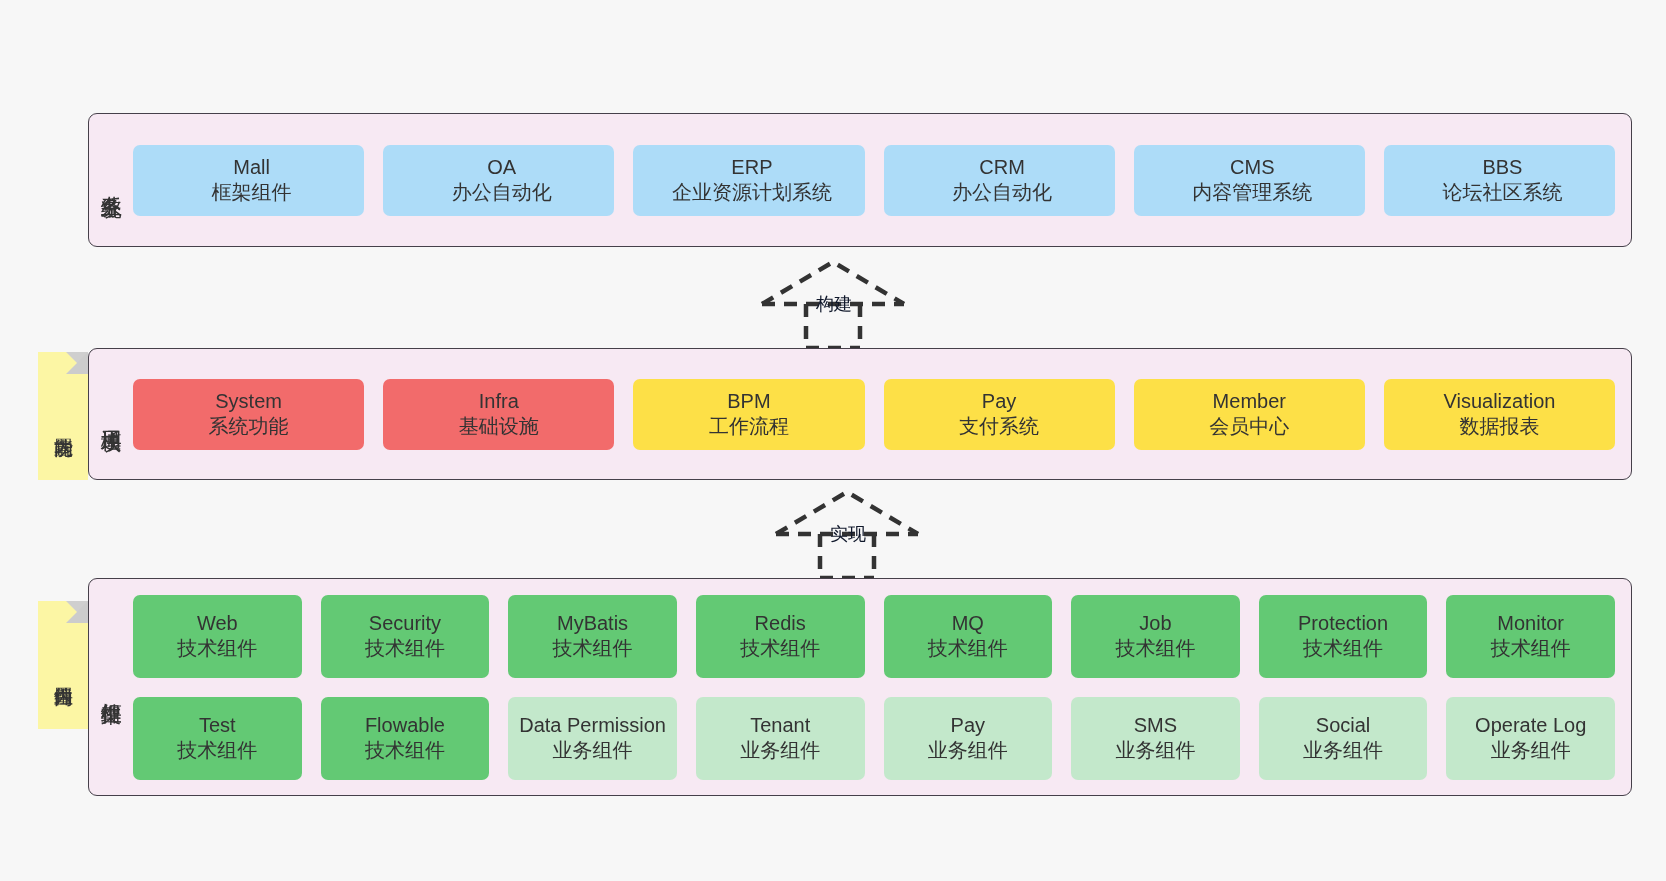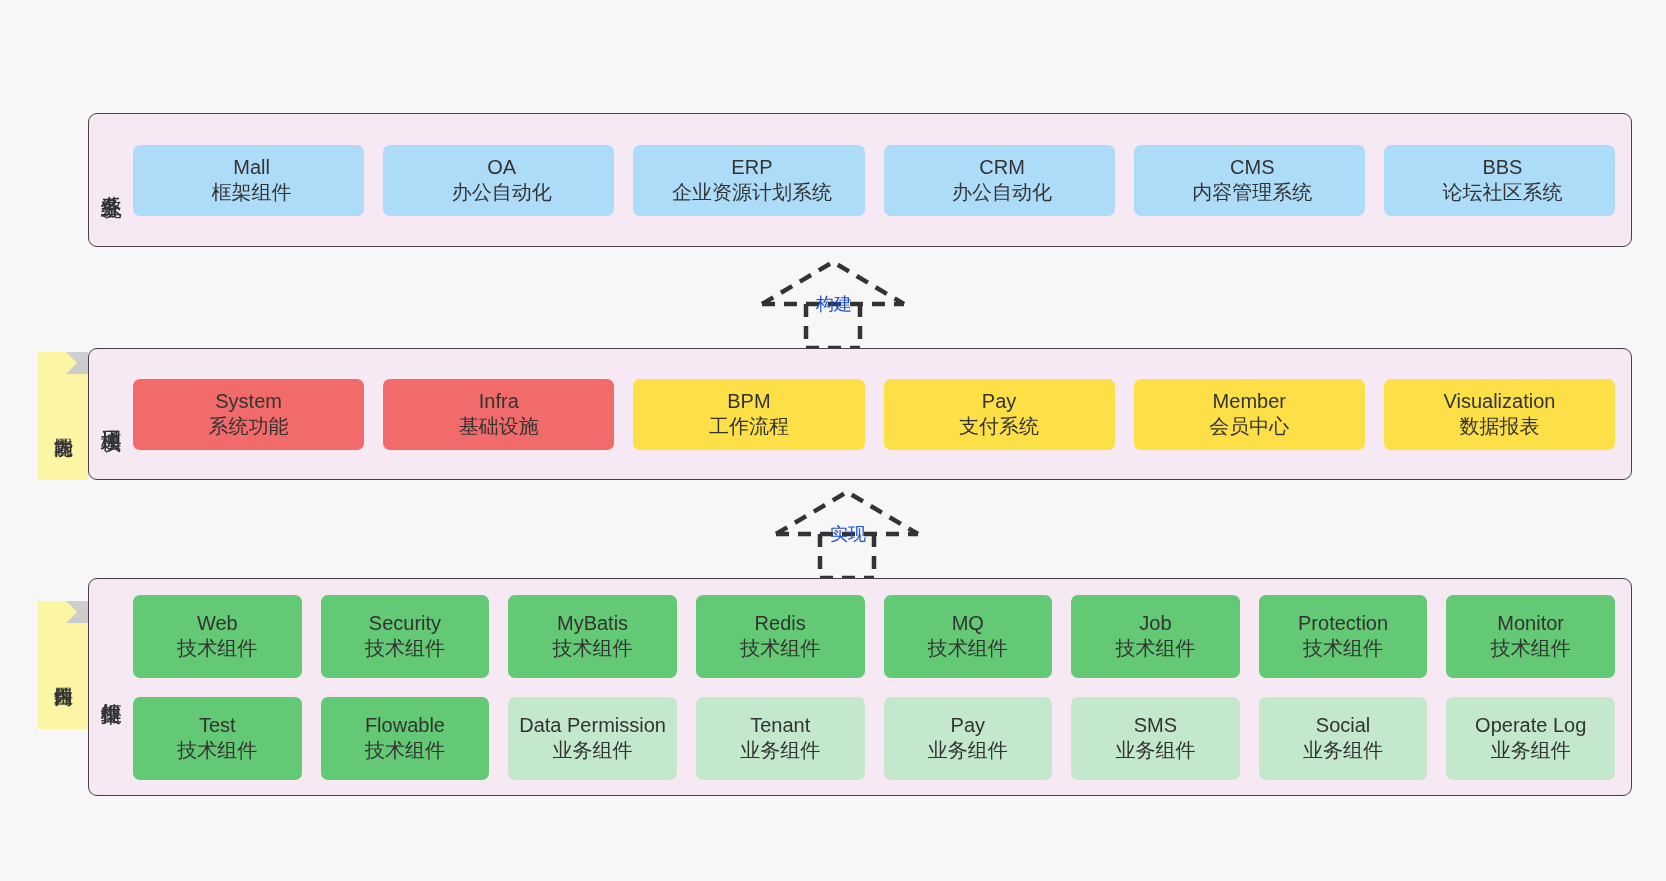--- a/index.html
+++ b/index.html
@@ -134,21 +134,21 @@
     border-left: 22px solid transparent;
   }
   #note-functions  { left: 38px; top: 352px; height: 128px; }
   #note-components { left: 38px; top: 601px; height: 128px; }
 
   
   .uml-arrow { position: absolute; }
   .uml-arrow .arrow-label {
     position: absolute;
     font-size: 18px;
-    color: #1d4ed8;
+    color: #0f172a;
     background: transparent;
     white-space: nowrap;
     user-select: none;
   }
 
   #arrow-build { left: 748px; top: 258px; width: 170px; height: 92px; }
   #arrow-build .arrow-label { left: 68px; top: 34px; }
 
   #arrow-impl  { left: 762px; top: 488px; width: 170px; height: 92px; }
   #arrow-impl  .arrow-label { left: 68px; top: 34px; }

